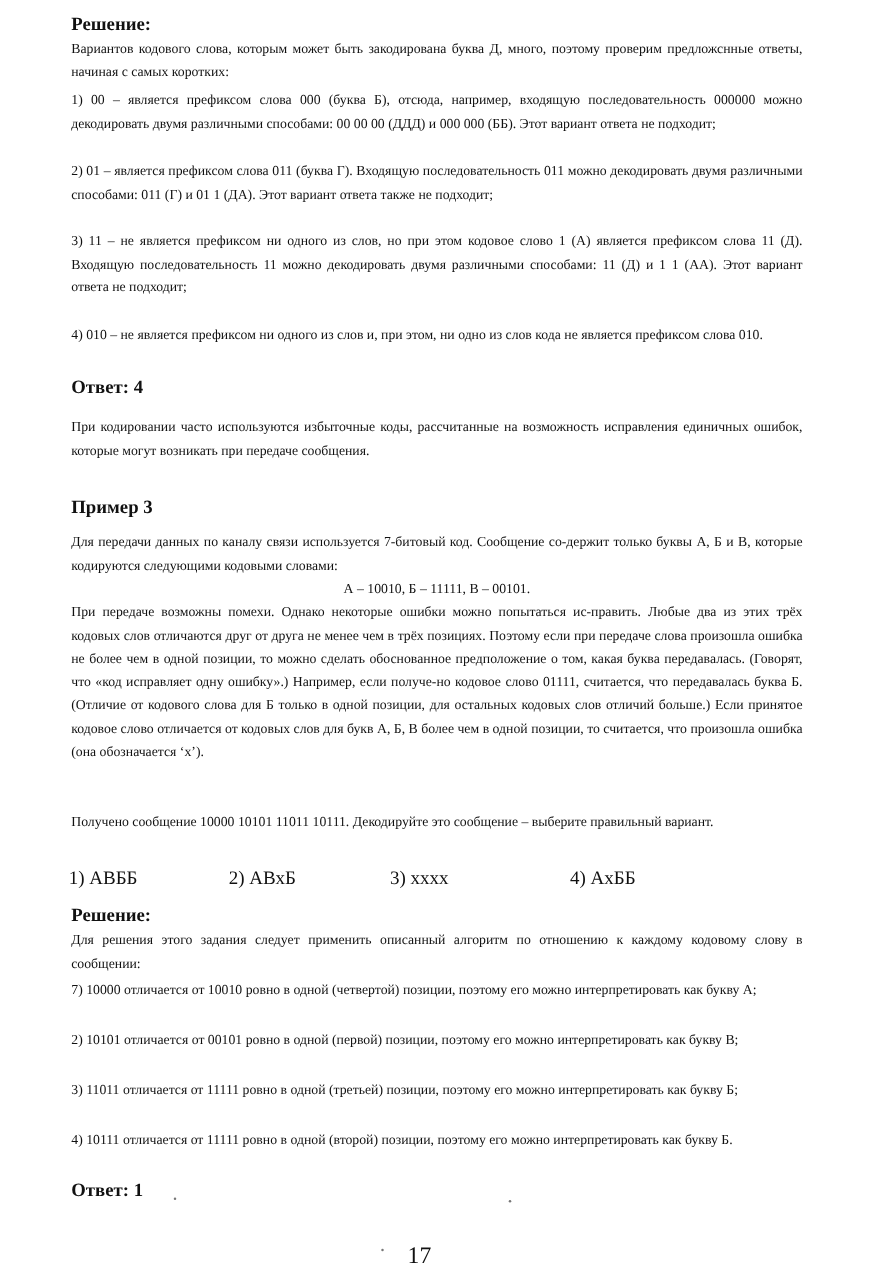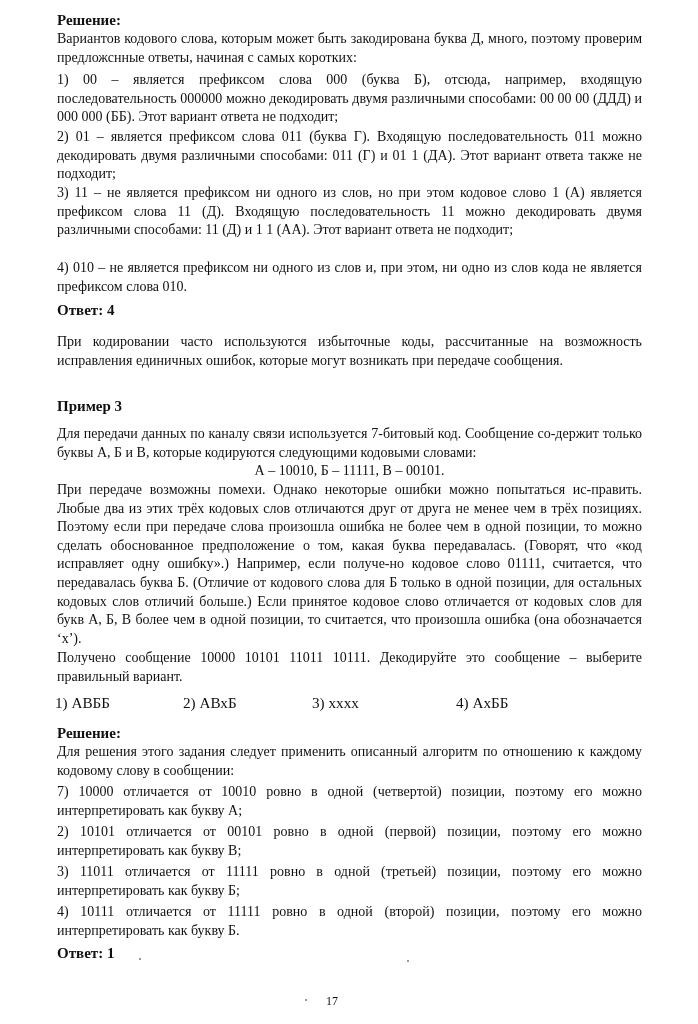--- a/index.html
+++ b/index.html
@@ -2,27 +2,27 @@
 <html><head>
 <meta charset="utf-8">
 <style>
   html, body { margin: 0; padding: 0; background: #ffffff; }
   body {
     width: 698px; height: 1024px; position: relative; overflow: hidden;
     font-family: "Liberation Serif", "DejaVu Serif", serif;
     color: #111111;
   }
   .page { position: absolute; left: 57px; top: 0; width: 585px; }
-  .blk { position: absolute; left: 0; width: 585px; font-size: 14px; line-height: 18.6px; }
+  .blk { position: absolute; left: 0; width: 585px; font-size: 11px; line-height: 18.6px; }
   .j { text-align: justify; text-align-last: left; }
   .h { font-weight: bold; font-size: 15px; }
   .center { text-align: center; }
   .opts { position: absolute; left: 0; width: 600px; font-size: 15.2px; }
   .opt { position: absolute; top: 0; white-space: nowrap; }
-  .pagenum { position: absolute; left: 326px; top: 994px; font-size: 12px; }
+  .pagenum { position: absolute; left: 326px; top: 994px; font-size: 19px; }
   .dot { position: absolute; width: 2px; height: 2px; background: #777; border-radius: 1px; }
 </style>
 </head>
 <body>
 
 <div class="page">
 
   <div class="blk h" style="top:11px;">Решение:</div>
   <div class="blk j" style="top:30px;">Вариантов кодового слова, которым может быть закодирована буква Д, много, поэтому проверим предложснные ответы, начиная с самых коротких:</div>
 

